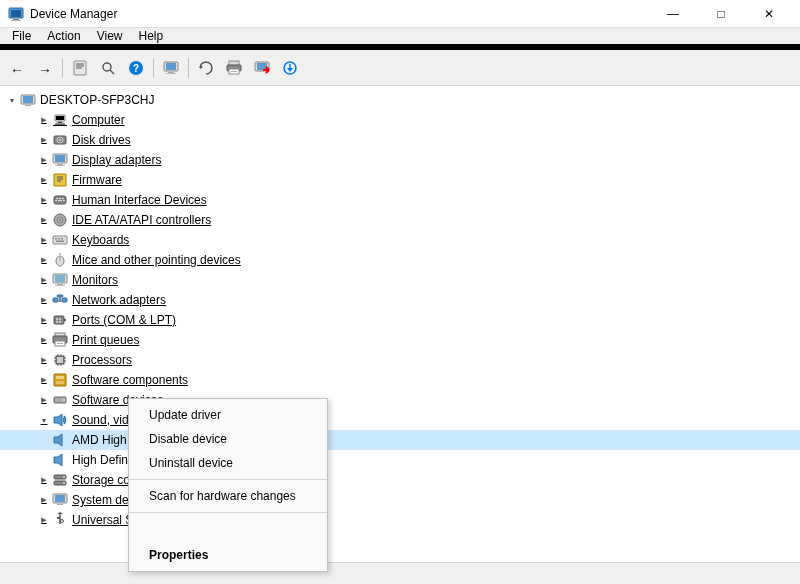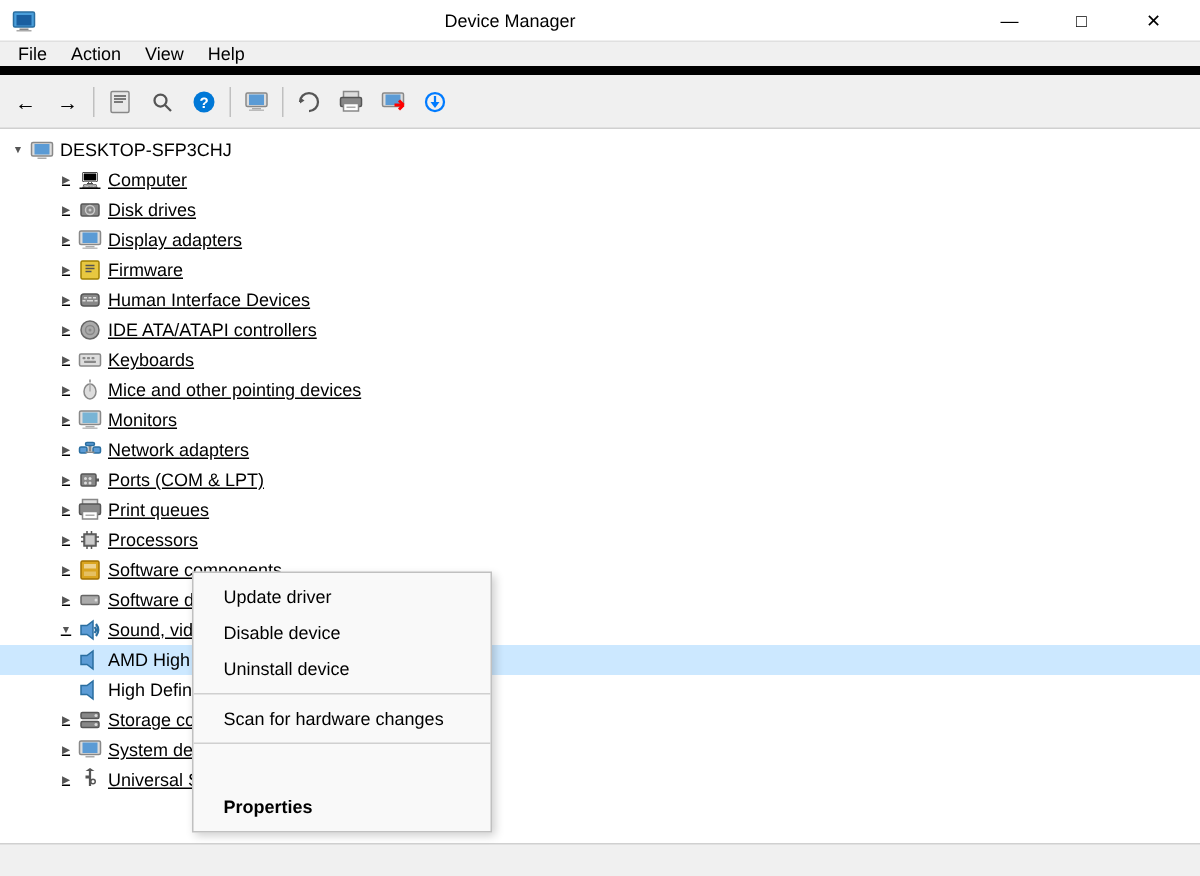--- a/index.html
+++ b/index.html
@@ -23,21 +23,20 @@
       user-select: none;
     }
     .title-bar-icon {
       width: 16px;
       height: 16px;
       margin-right: 6px;
     }
     .title-bar-text {
       font-size: 12px;
       flex: 1;
-      text-align: center;
     }
     .title-bar-controls {
       display: flex;
       gap: 2px;
     }
     .title-btn {
       width: 46px;
       height: 28px;
       border: none;
       background: transparent;
@@ -160,21 +159,21 @@
       align-items: center;
       padding: 0 8px;
       font-size: 11px;
       color: #333;
     }
 
     
     .context-menu {
       position: absolute;
       left: 128px;
-      top: 295px;
+      top: 312px;
       background: #f9f9f9;
       border: 1px solid #c0c0c0;
       box-shadow: 2px 2px 6px rgba(0,0,0,0.2);
       min-width: 200px;
       z-index: 100;
       padding: 4px 0;
     }
     .context-menu-item {
       padding: 5px 20px;
       cursor: pointer;

